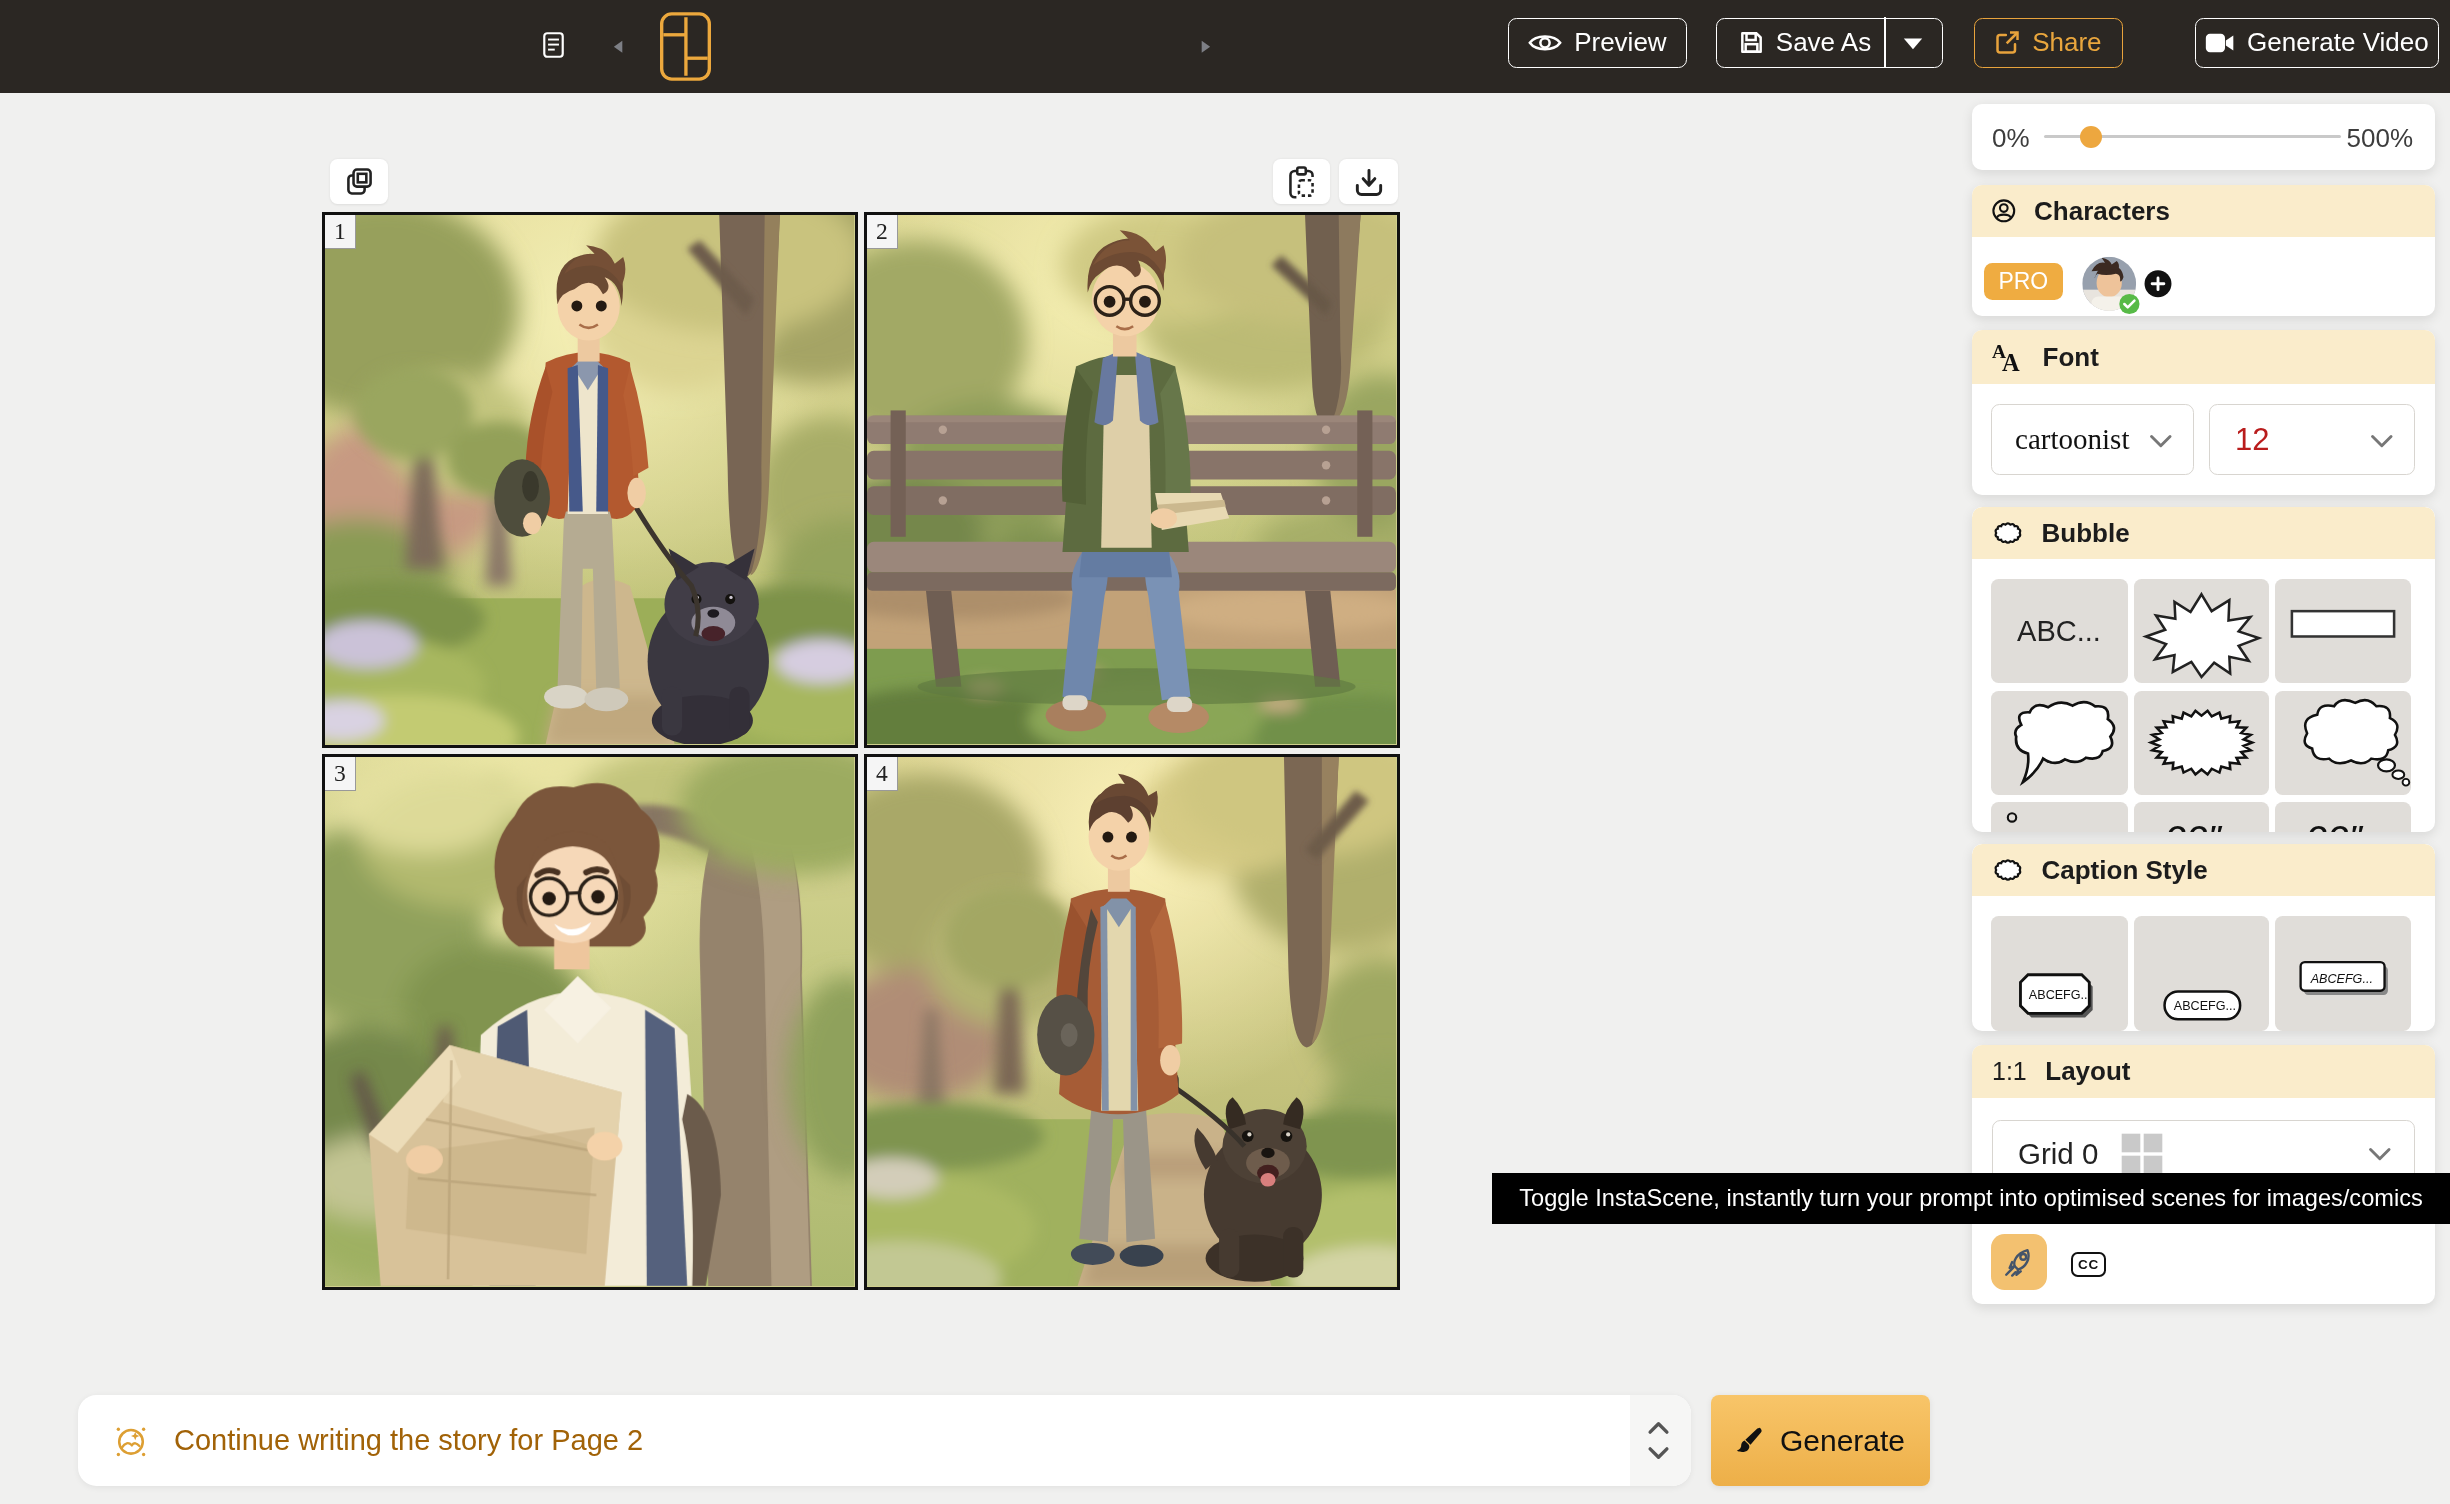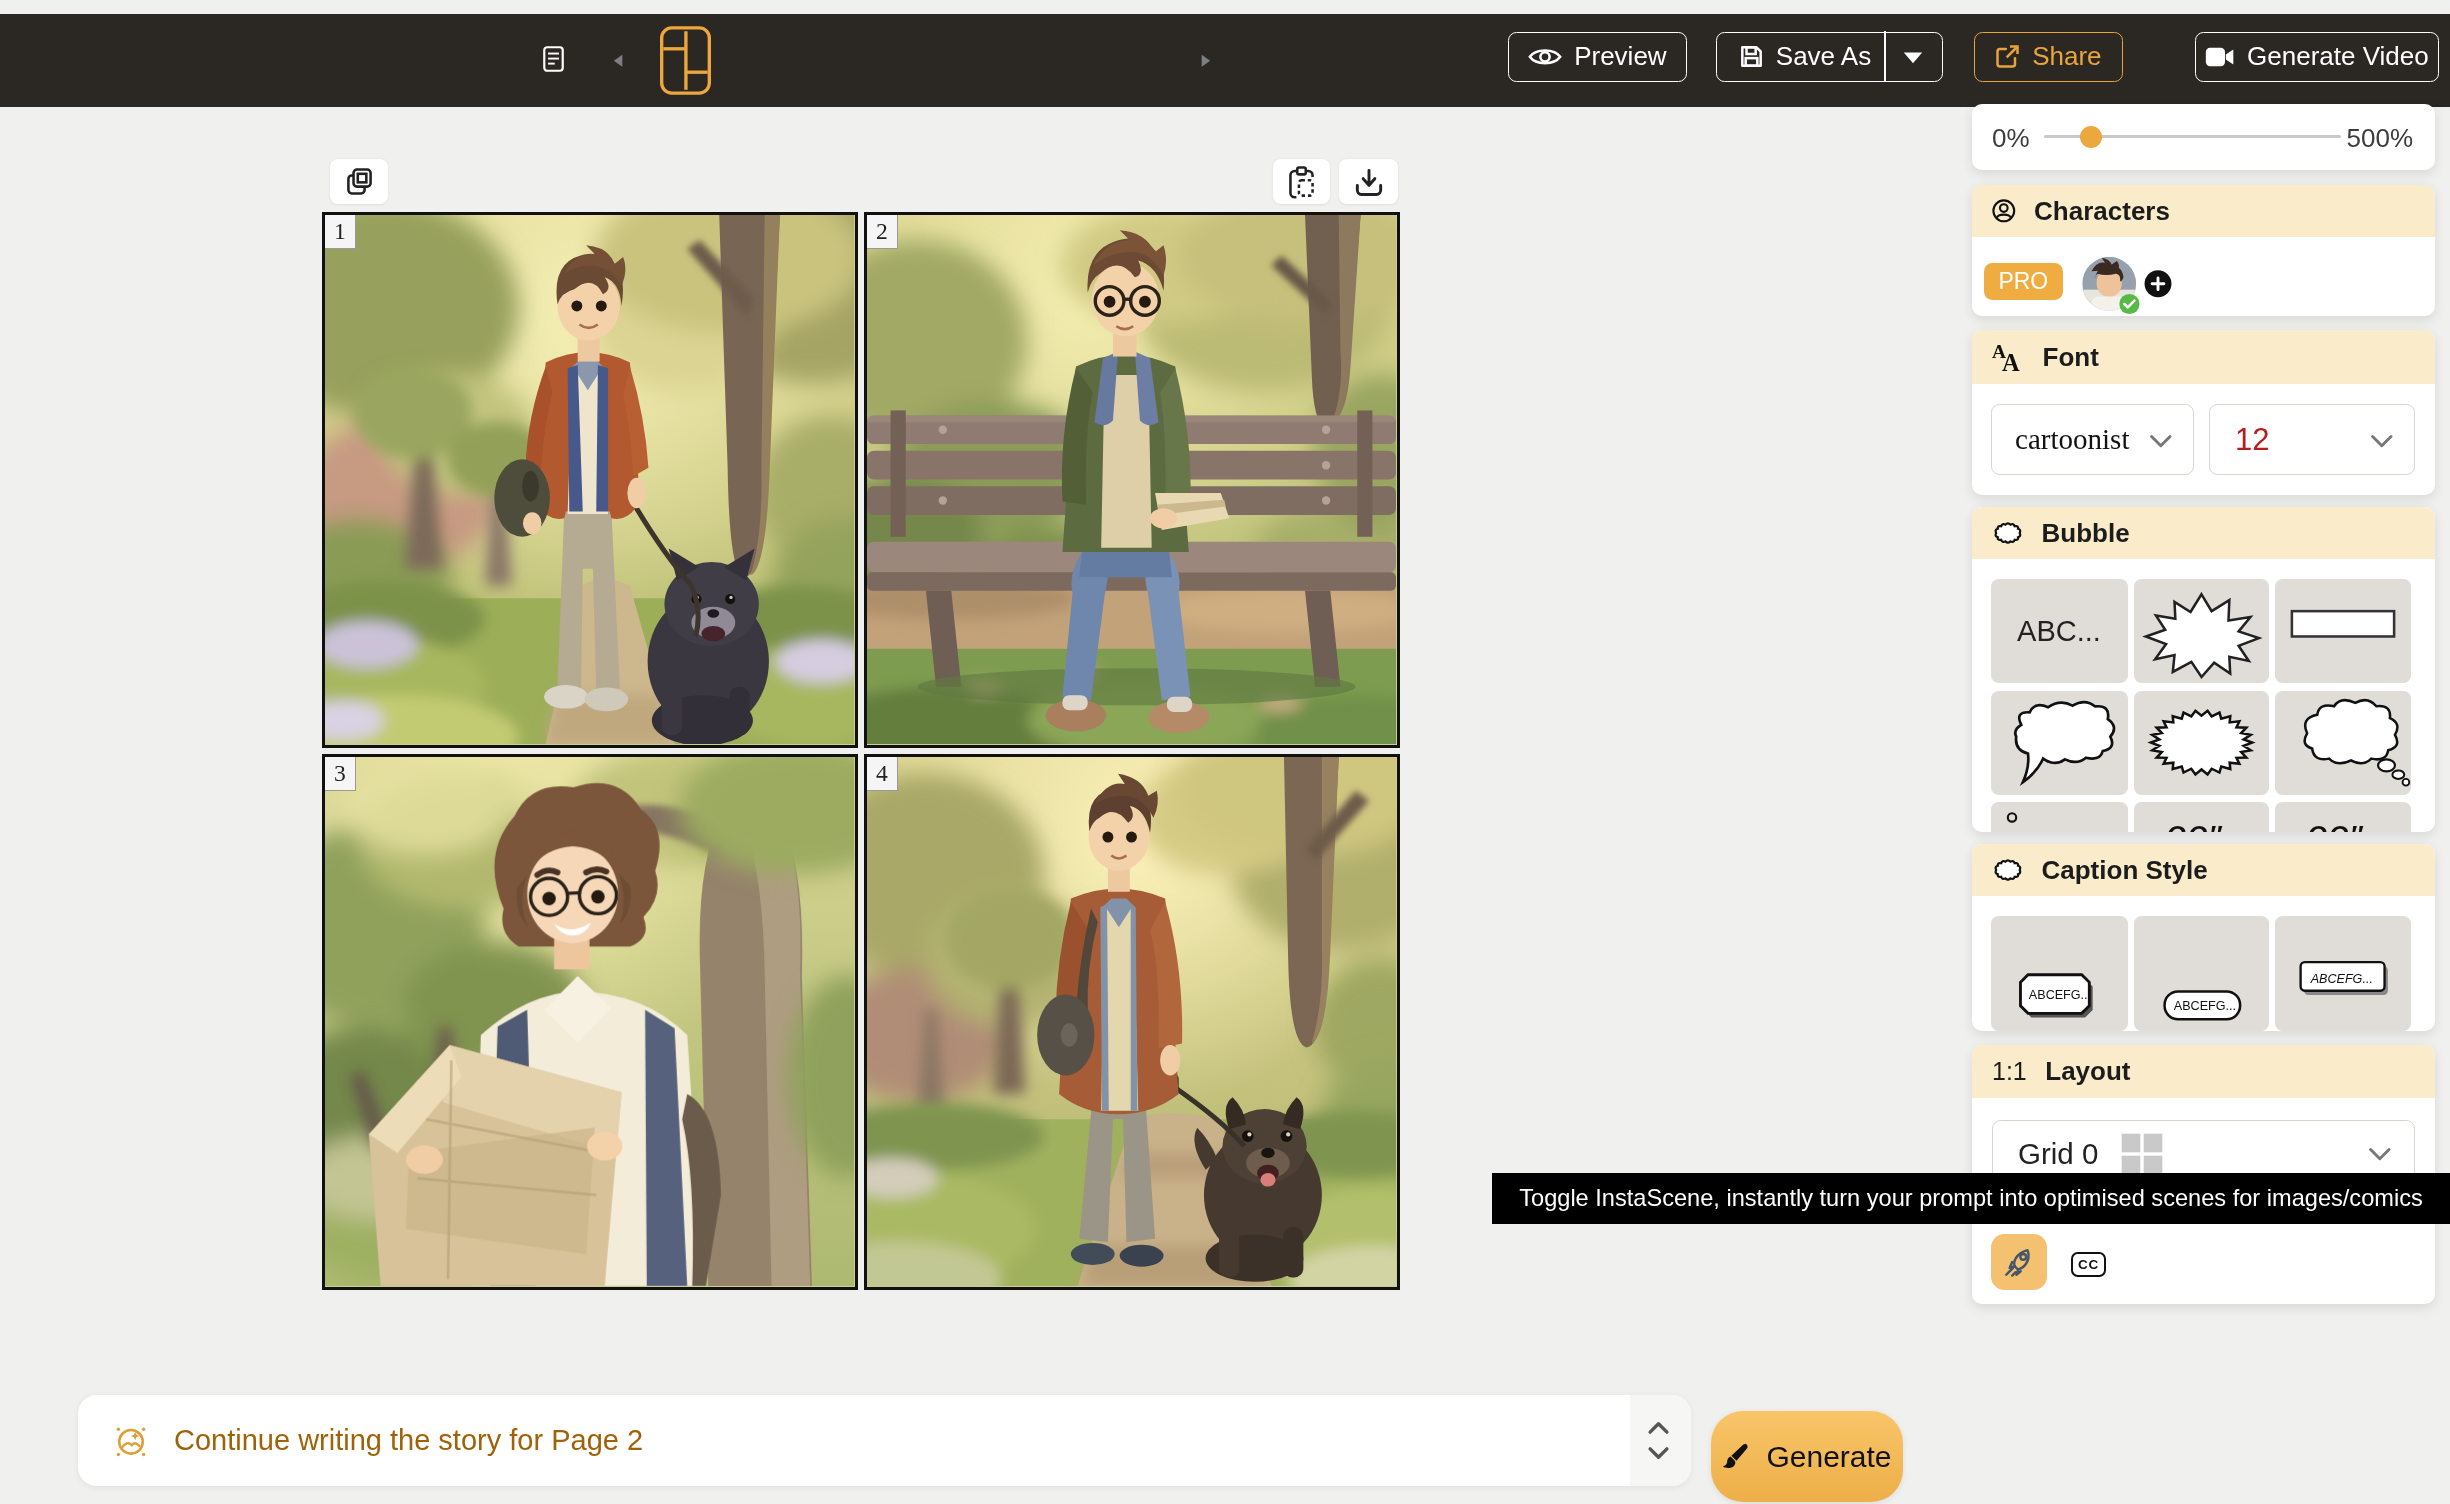--- a/index.html
+++ b/index.html
@@ -1,20 +1,20 @@
 <!DOCTYPE html>
 <html style="font-size:13.5px"><head>
 <meta charset="utf-8">
 <style>
   * { margin:0; padding:0; box-sizing:border-box; }
   html,body { width:2450px; height:1505px; background:#efefee; overflow:hidden;
     font-family:"Liberation Sans", sans-serif; }
   #page { position:relative; width:2450px; height:1505px; background:#f0f0ef; }
   
-  #topbar { position:absolute; left:0; top:0; width:2450px; height:93px; background:#2b2723;margin-top:14px; }
+  #topbar { position:absolute; left:0; top:0; width:2450px; height:93px; background:#2b2723; }
   .tbtn { position:absolute; top:17.7px; height:50px; border:1.7px solid #fff; border-radius:8.4px;
     color:#fff; font-size:26px; display:flex; align-items:center; justify-content:center; gap:11.8px; }
   .tbtn svg { display:block; }
   
   .cbtn { position:absolute; background:#fff; border-radius:7.6px; display:flex; align-items:center; justify-content:center; box-shadow:0 0.8px 2.5px rgba(0,0,0,0.08); }
   
   .panel { position:absolute; border:3.4px solid #111; background:#cfcf8d; }
   .pnum { position:absolute; left:0; top:0; width:31px; height:34px; background:#f5f5f5; border-right:0.8px solid #999; border-bottom:0.8px solid #999;
      font-family:"Liberation Serif", serif; font-size:23.6px; color:#222; display:flex; align-items:center; justify-content:center; z-index:5;}
   .panel svg { position:absolute; left:0; top:0; }
@@ -24,22 +24,22 @@
      font-size:26px; font-weight:bold; color:#1c1c1c; }
   .tile { position:absolute; background:#e0ddd9; border-radius:7.6px; }
   .sel { position:absolute; border:1.7px solid #d8d5d0; border-radius:8.4px; background:#fff; display:flex; align-items:center; }
   .chev { stroke:#777; stroke-width:3.5; fill:none; stroke-linecap:round; stroke-linejoin:round; }
   
   #tooltip { position:absolute; left:1492px; top:1173px; width:958px; height:51px; background:#000; color:#fff;
      font-size:23.6px; white-space:nowrap; display:flex; align-items:center; justify-content:center; z-index:50; }
   
   #input { position:absolute; left:78px; top:1395px; width:1613px; height:91px; background:#fff; border-radius:18.5px;
      box-shadow:0 1.7px 6.7px rgba(0,0,0,0.06); display:flex; align-items:center; }
-  #gen { position:absolute; left:1711px; top:1395px; width:192px; height:91px; background:linear-gradient(#f8c569,#edaf48); border-radius:32px;
-     display:flex; align-items:center; justify-content:center; gap:15px; font-size:30px; color:#111; box-shadow:0 1.7px 6.7px rgba(0,0,0,0.08);margin-top:16px;}
+  #gen { position:absolute; left:1711px; top:1395px; width:219px; height:91px; background:linear-gradient(#f8c569,#edaf48); border-radius:8px;
+     display:flex; align-items:center; justify-content:center; gap:15px; font-size:30px; color:#111; box-shadow:0 1.7px 6.7px rgba(0,0,0,0.08);}
 </style>
 </head>
 <body>
 <div id="page">
 
   <div id="topbar">
 
     <svg style="position:absolute;left:543px;top:32px" width="21" height="26" viewBox="0 0 25 31">
       <rect x="1.5" y="1.5" width="22" height="28" rx="3.5" fill="none" stroke="#fff" stroke-width="2.6"></rect>
       <line x1="6" y1="9" x2="19" y2="9" stroke="#fff" stroke-width="2.3"></line>

